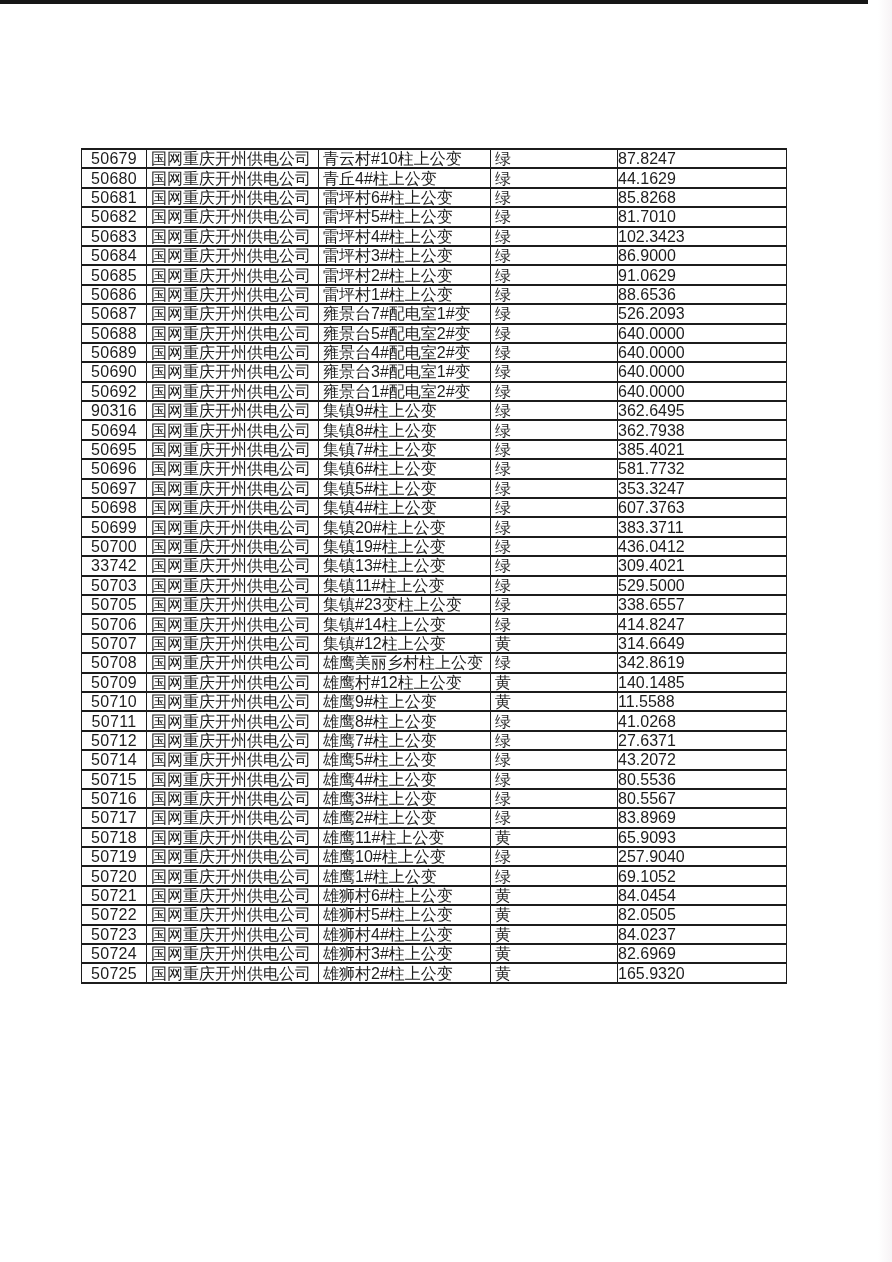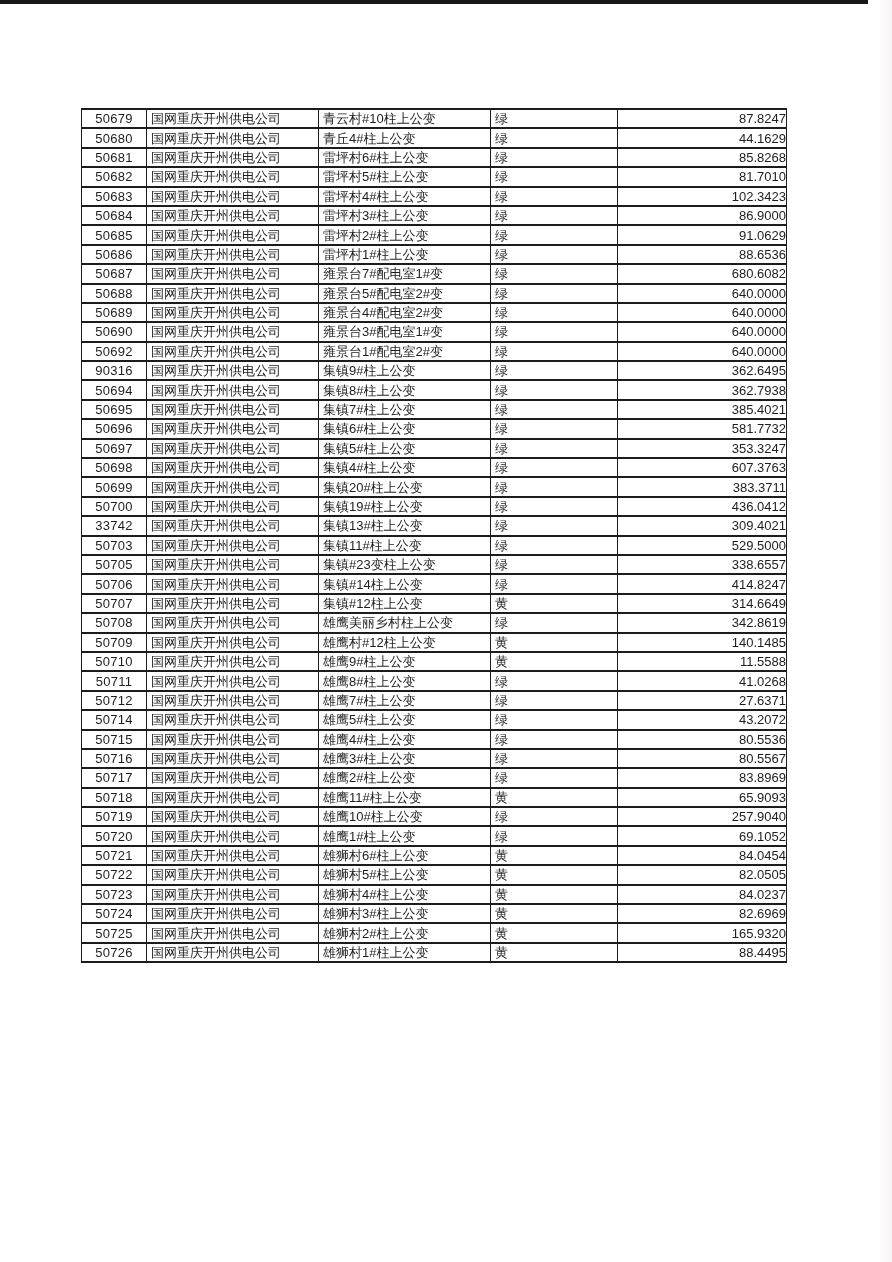--- a/index.html
+++ b/index.html
@@ -35,42 +35,43 @@
   .table-wrap {
     position: absolute;
     left: 81px;
     top: 108px;
     width: 705px;
   }
   table.data-table {
     border-collapse: collapse;
     table-layout: fixed;
     width: 705px;
-    font-size: 13px;
+    font-size: 16px;
     color: #1d1d1d;
+    margin-top: 40px;
   }
   table.data-table td {
     height: 17.4px;
     padding: 0 0 0 4px;
     border-top: 2px solid #1c1c1c;
     border-bottom: 2px solid #1c1c1c;
     border-left: 1.5px solid #1c1c1c;
     border-right: 1.5px solid #1c1c1c;
     line-height: 17px;
     white-space: nowrap;
     overflow: hidden;
     vertical-align: middle;
   }
   table.data-table td.c-id {
     text-align: center;
     padding: 0;
     letter-spacing: 0.3px;
   }
   table.data-table td.c-value {
-    text-align: right;
+    text-align: left;
     padding: 0;
   }
   col.w-id     { width: 65px; }
   col.w-comp   { width: 172px; }
   col.w-dev    { width: 172px; }
   col.w-status { width: 127px; }
   col.w-value  { width: 169px; }
 </style>
 </head>
 <body>
@@ -141,21 +142,21 @@
           <td class="c-company">国网重庆开州供电公司</td>
           <td class="c-device">雷坪村1#柱上公变</td>
           <td class="c-status">绿</td>
           <td class="c-value">88.6536</td>
         </tr>
         <tr>
           <td class="c-id">50687</td>
           <td class="c-company">国网重庆开州供电公司</td>
           <td class="c-device">雍景台7#配电室1#变</td>
           <td class="c-status">绿</td>
-          <td class="c-value">680.6082</td>
+          <td class="c-value">526.2093</td>
         </tr>
         <tr>
           <td class="c-id">50688</td>
           <td class="c-company">国网重庆开州供电公司</td>
           <td class="c-device">雍景台5#配电室2#变</td>
           <td class="c-status">绿</td>
           <td class="c-value">640.0000</td>
         </tr>
         <tr>
           <td class="c-id">50689</td>
@@ -380,25 +381,18 @@
           <td class="c-device">雄狮村3#柱上公变</td>
           <td class="c-status">黄</td>
           <td class="c-value">82.6969</td>
         </tr>
         <tr>
           <td class="c-id">50725</td>
           <td class="c-company">国网重庆开州供电公司</td>
           <td class="c-device">雄狮村2#柱上公变</td>
           <td class="c-status">黄</td>
           <td class="c-value">165.9320</td>
-        </tr>
-        <tr>
-          <td class="c-id">50726</td>
-          <td class="c-company">国网重庆开州供电公司</td>
-          <td class="c-device">雄狮村1#柱上公变</td>
-          <td class="c-status">黄</td>
-          <td class="c-value">88.4495</td>
         </tr>
       </tbody>
   </table>
 </div>
 
 <div class="right-edge-shade"></div>
 
 </body></html>

